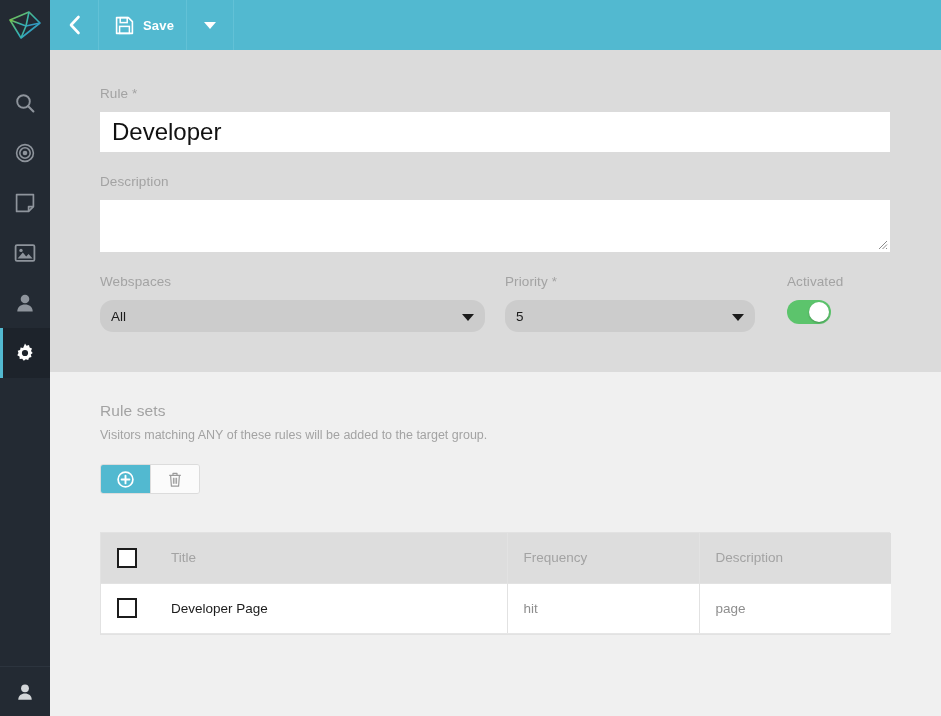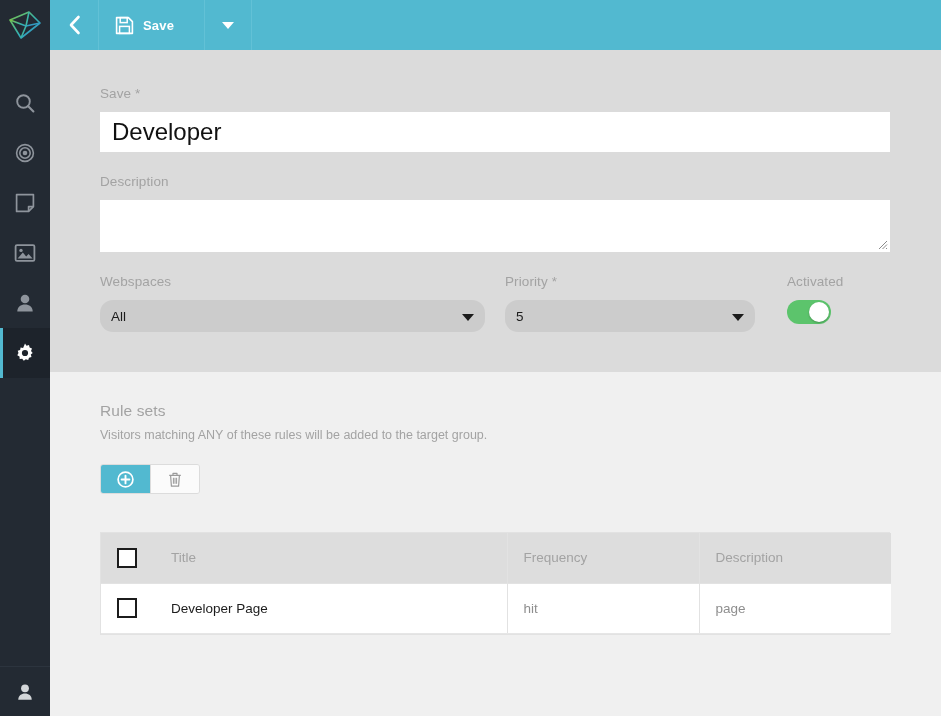--- a/index.html
+++ b/index.html
@@ -81,21 +81,21 @@
     flex: 0 0 50px;
   }
   .tb-back {
     width: 49px;
     display: flex; align-items: center; justify-content: center;
     border-right: 1px solid #62c1d6;
     cursor: pointer;
   }
   .tb-save {
     display: flex; align-items: center;
-    padding: 0 30px 0 16px;
+    padding: 0 12px 0 16px;
     border-right: 1px solid #62c1d6;
     cursor: pointer;
     gap: 9px;
   }
   .tb-save-label {
     color: #ffffff;
     font-size: 13px;
     font-weight: bold;
     letter-spacing: .2px;
   }
@@ -400,21 +400,21 @@
       <div class="tb-caret">
         <span class="caret-dn"></span>
       </div>
 
       <div class="tb-rest"></div>
     </div>
 
     <div class="form-top">
 
       <div class="field">
-        <label class="flabel">Save *</label>
+        <label class="flabel">Rule *</label>
         <input class="text-input" type="text" value="Developer" style="">
       </div>
 
       <div class="field">
         <label class="flabel">Description</label>
         <div class="textarea-wrap">
           <textarea style=""></textarea>
           <svg class="resize-grip" viewBox="0 0 10 10">
             <path d="M9 1 L1 9 M9 4.5 L4.5 9 M9 8 L8 9" stroke="#8a8a8a" stroke-width="1" fill="none"></path>
           </svg>

